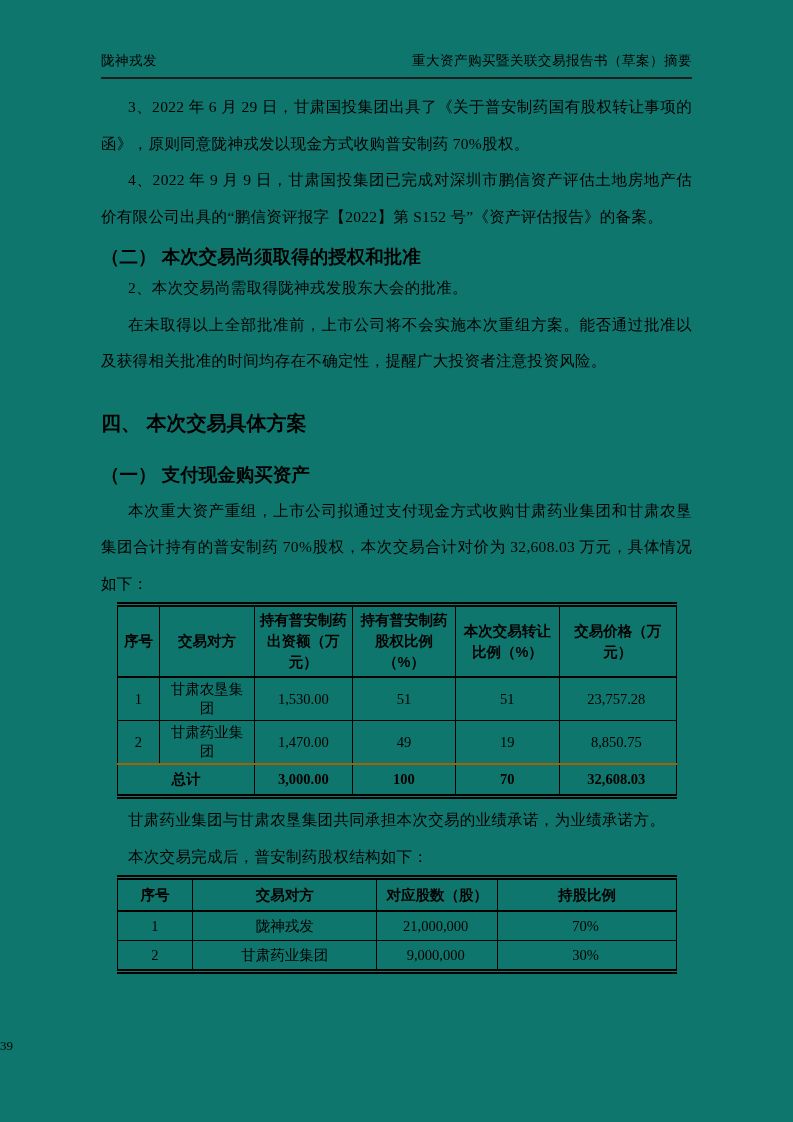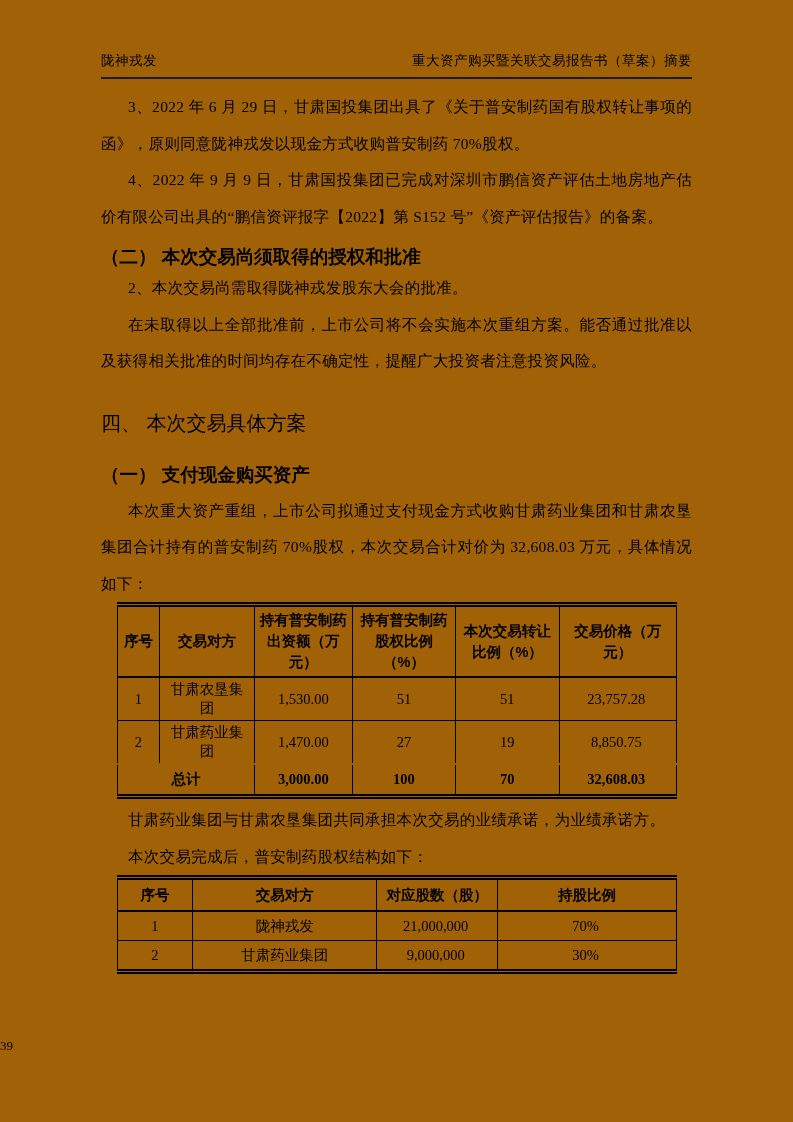--- a/index.html
+++ b/index.html
@@ -1,19 +1,19 @@
 <!DOCTYPE html>
 <html><head>
 <meta charset="utf-8">
 <style>
   html,body{margin:0;padding:0;background:#ffffff;}
   .page{
     position:relative;
     width:793px;height:1122px;
-    background:#a16207;color:#000;
+    background:#0f766e;color:#000;
     font-family:"Liberation Serif","DejaVu Serif",serif;
     overflow:hidden;
   }
   
   .doc-header{
     position:absolute;left:101px;top:52px;width:591px;
     display:flex;justify-content:space-between;align-items:flex-end;
     font-size:13.5px;letter-spacing:.5px;
     border-bottom:2px solid #1c1c1c;padding-bottom:7px;
   }
@@ -22,21 +22,21 @@
     font-size:15.5px;line-height:36.5px;
     text-align:justify;text-indent:27px;
     margin:0;letter-spacing:.3px;
   }
   .h-sub{
     font-family:"Liberation Sans","DejaVu Sans",sans-serif;
     font-weight:bold;font-size:18.5px;line-height:26px;margin:0;
   }
   .h-main{
     font-family:"Liberation Sans","DejaVu Sans",sans-serif;
-    font-weight:normal;font-size:20px;line-height:28px;margin:0;
+    font-weight:bold;font-size:20px;line-height:28px;margin:0;
   }
   .mt3{margin-top:3px}.mt5{margin-top:5px}.mt9{margin-top:9px}
   .mt25{margin-top:25px}.mt29{margin-top:29px}
   
   .tbl-wrap{margin-left:16px;width:560px;}
   table{
     border-collapse:collapse;width:560px;table-layout:fixed;
     border-top:5px double #000;border-bottom:5px double #000;
     font-size:14.5px;
   }
@@ -119,21 +119,21 @@
             <td>甘肃农垦集团</td>
             <td>1,530.00</td>
             <td>51</td>
             <td>51</td>
             <td class="num-r">23,757.28</td>
           </tr>
           <tr>
             <td>2</td>
             <td>甘肃药业集团</td>
             <td>1,470.00</td>
-            <td>27</td>
+            <td>49</td>
             <td>19</td>
             <td class="num-r">8,850.75</td>
           </tr>
           <tr class="total">
             <td class="lbl" colspan="2">总计</td>
             <td>3,000.00</td>
             <td>100</td>
             <td>70</td>
             <td class="num-r">32,608.03</td>
           </tr>

